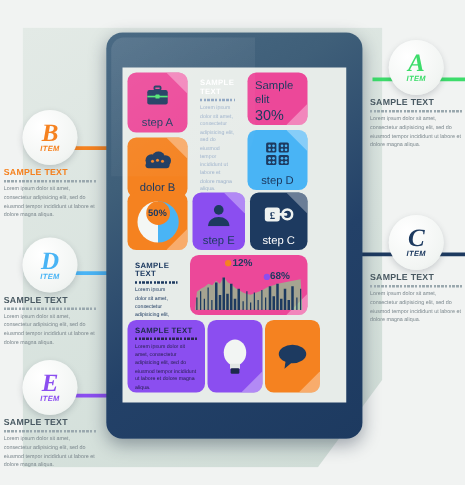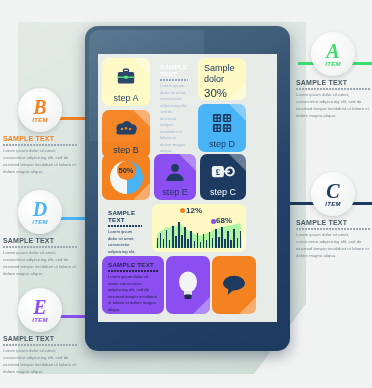--- a/index.html
+++ b/index.html
@@ -62,21 +62,21 @@
   .steplabel {
     position:absolute; bottom:3px; left:0; width:100%;
     text-align:center; font-size:9px; color:#1d3a60;
   }
   .icon-wrap {
     position:absolute; left:0; top:2px; width:100%; height:70%;
     display:flex; align-items:center; justify-content:center;
   }
 
   
-  .c-green { background:#fef9c3; }
+  .c-green { background:#ec4899; }
   .c-orange{ background:#f58220; }
   .c-blue  { background:#49b4f5; }
   .c-purple{ background:#8b4ef0; }
   .c-navy  { background:#1d3a60; }
 
   
   .panel { position:absolute; border-radius:7px; padding:5px 6px; }
   .panel h4 { font-size:6.2px; letter-spacing:.25px; }
   .panel .rule { height:2px; margin:1.5px 0 2.5px; }
   .panel p { font-size:4.2px; line-height:1.55; }
@@ -162,39 +162,39 @@
       <div class="panel navy" style="left:56px; top:4px; width:40px; height:70px;">
         <h4>SAMPLE TEXT</h4>
         <div class="rule"></div>
         <p>Lorem ipsum dolor sit amet, consectetur adipisicing elit, sed do eiusmod tempor incididunt ut labore et dolore magna aliqua.</p>
       </div>
 
       <div class="card c-green" style="left:100px; top:4px; width:48px; height:42px;">
         <div class="fold br"></div>
         <div class="biglabel">
           <span>Sample</span><br>
-          <span>dolor</span><br>
+          <span>elit</span><br>
           <span class="pct">30%</span>
         </div>
       </div>
 
       <div class="card c-orange" style="left:4px; top:56px; width:48px; height:48px;">
         <div class="fold"></div>
         <div class="icon-wrap">
           <svg width="24" height="16" viewBox="0 0 30 20">
               <circle cx="9" cy="9" r="6" fill="#1d3a60"></circle>
               <circle cx="16" cy="6.5" r="6.5" fill="#1d3a60"></circle>
               <circle cx="23" cy="9.5" r="5.5" fill="#1d3a60"></circle>
               <rect x="3" y="11" width="24" height="6" rx="3" fill="#1d3a60"></rect>
               <circle cx="10" cy="10" r="1.5" fill="#f58220"></circle>
               <circle cx="15" cy="9" r="1.5" fill="#f58220"></circle>
               <circle cx="20" cy="10" r="1.5" fill="#f58220"></circle>
             </svg>
         </div>
-        <div class="steplabel">step B</div>
+        <div class="steplabel">dolor B</div>
       </div>
 
       <div class="card c-blue" style="left:100px; top:50px; width:48px; height:48px;">
         <div class="fold"></div>
         <div class="icon-wrap">
           <svg width="20" height="20" viewBox="0 0 22 22">
             <rect x="1" y="1" width="9" height="9" rx="1.4" fill="#1d3a60"></rect>
               <rect x="12" y="1" width="9" height="9" rx="1.4" fill="#1d3a60"></rect>
             <rect x="1" y="12" width="9" height="9" rx="1.4" fill="#1d3a60"></rect>
               <rect x="12" y="12" width="9" height="9" rx="1.4" fill="#1d3a60"></rect>

